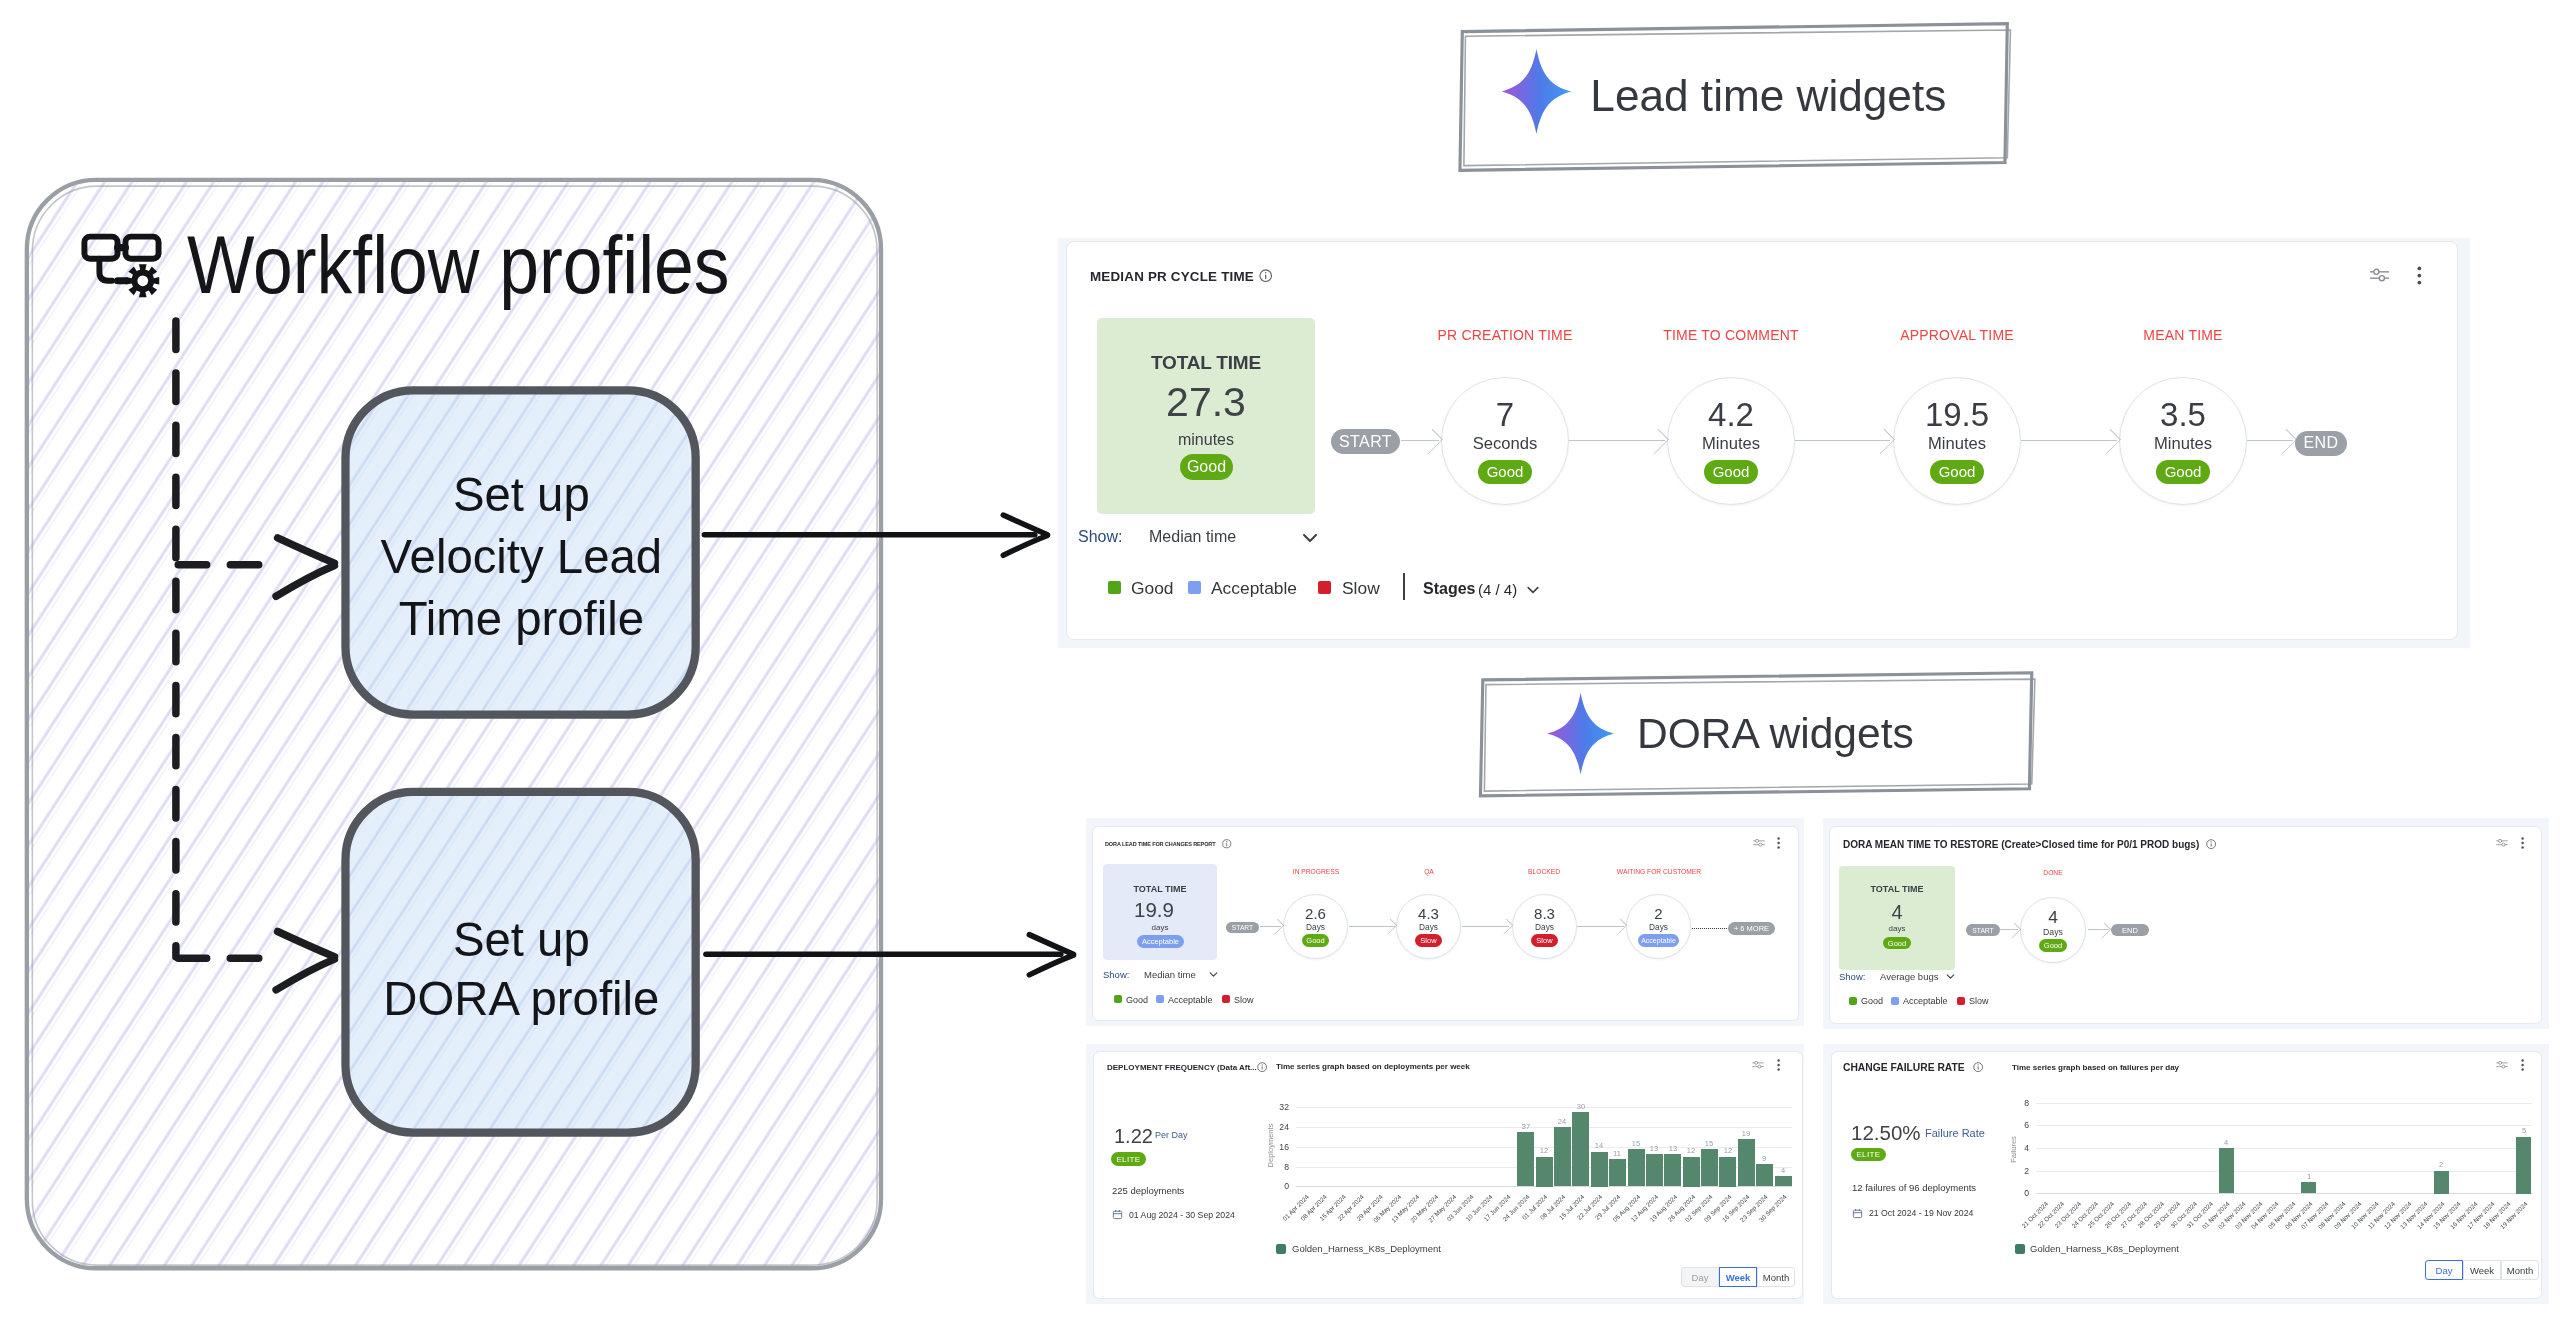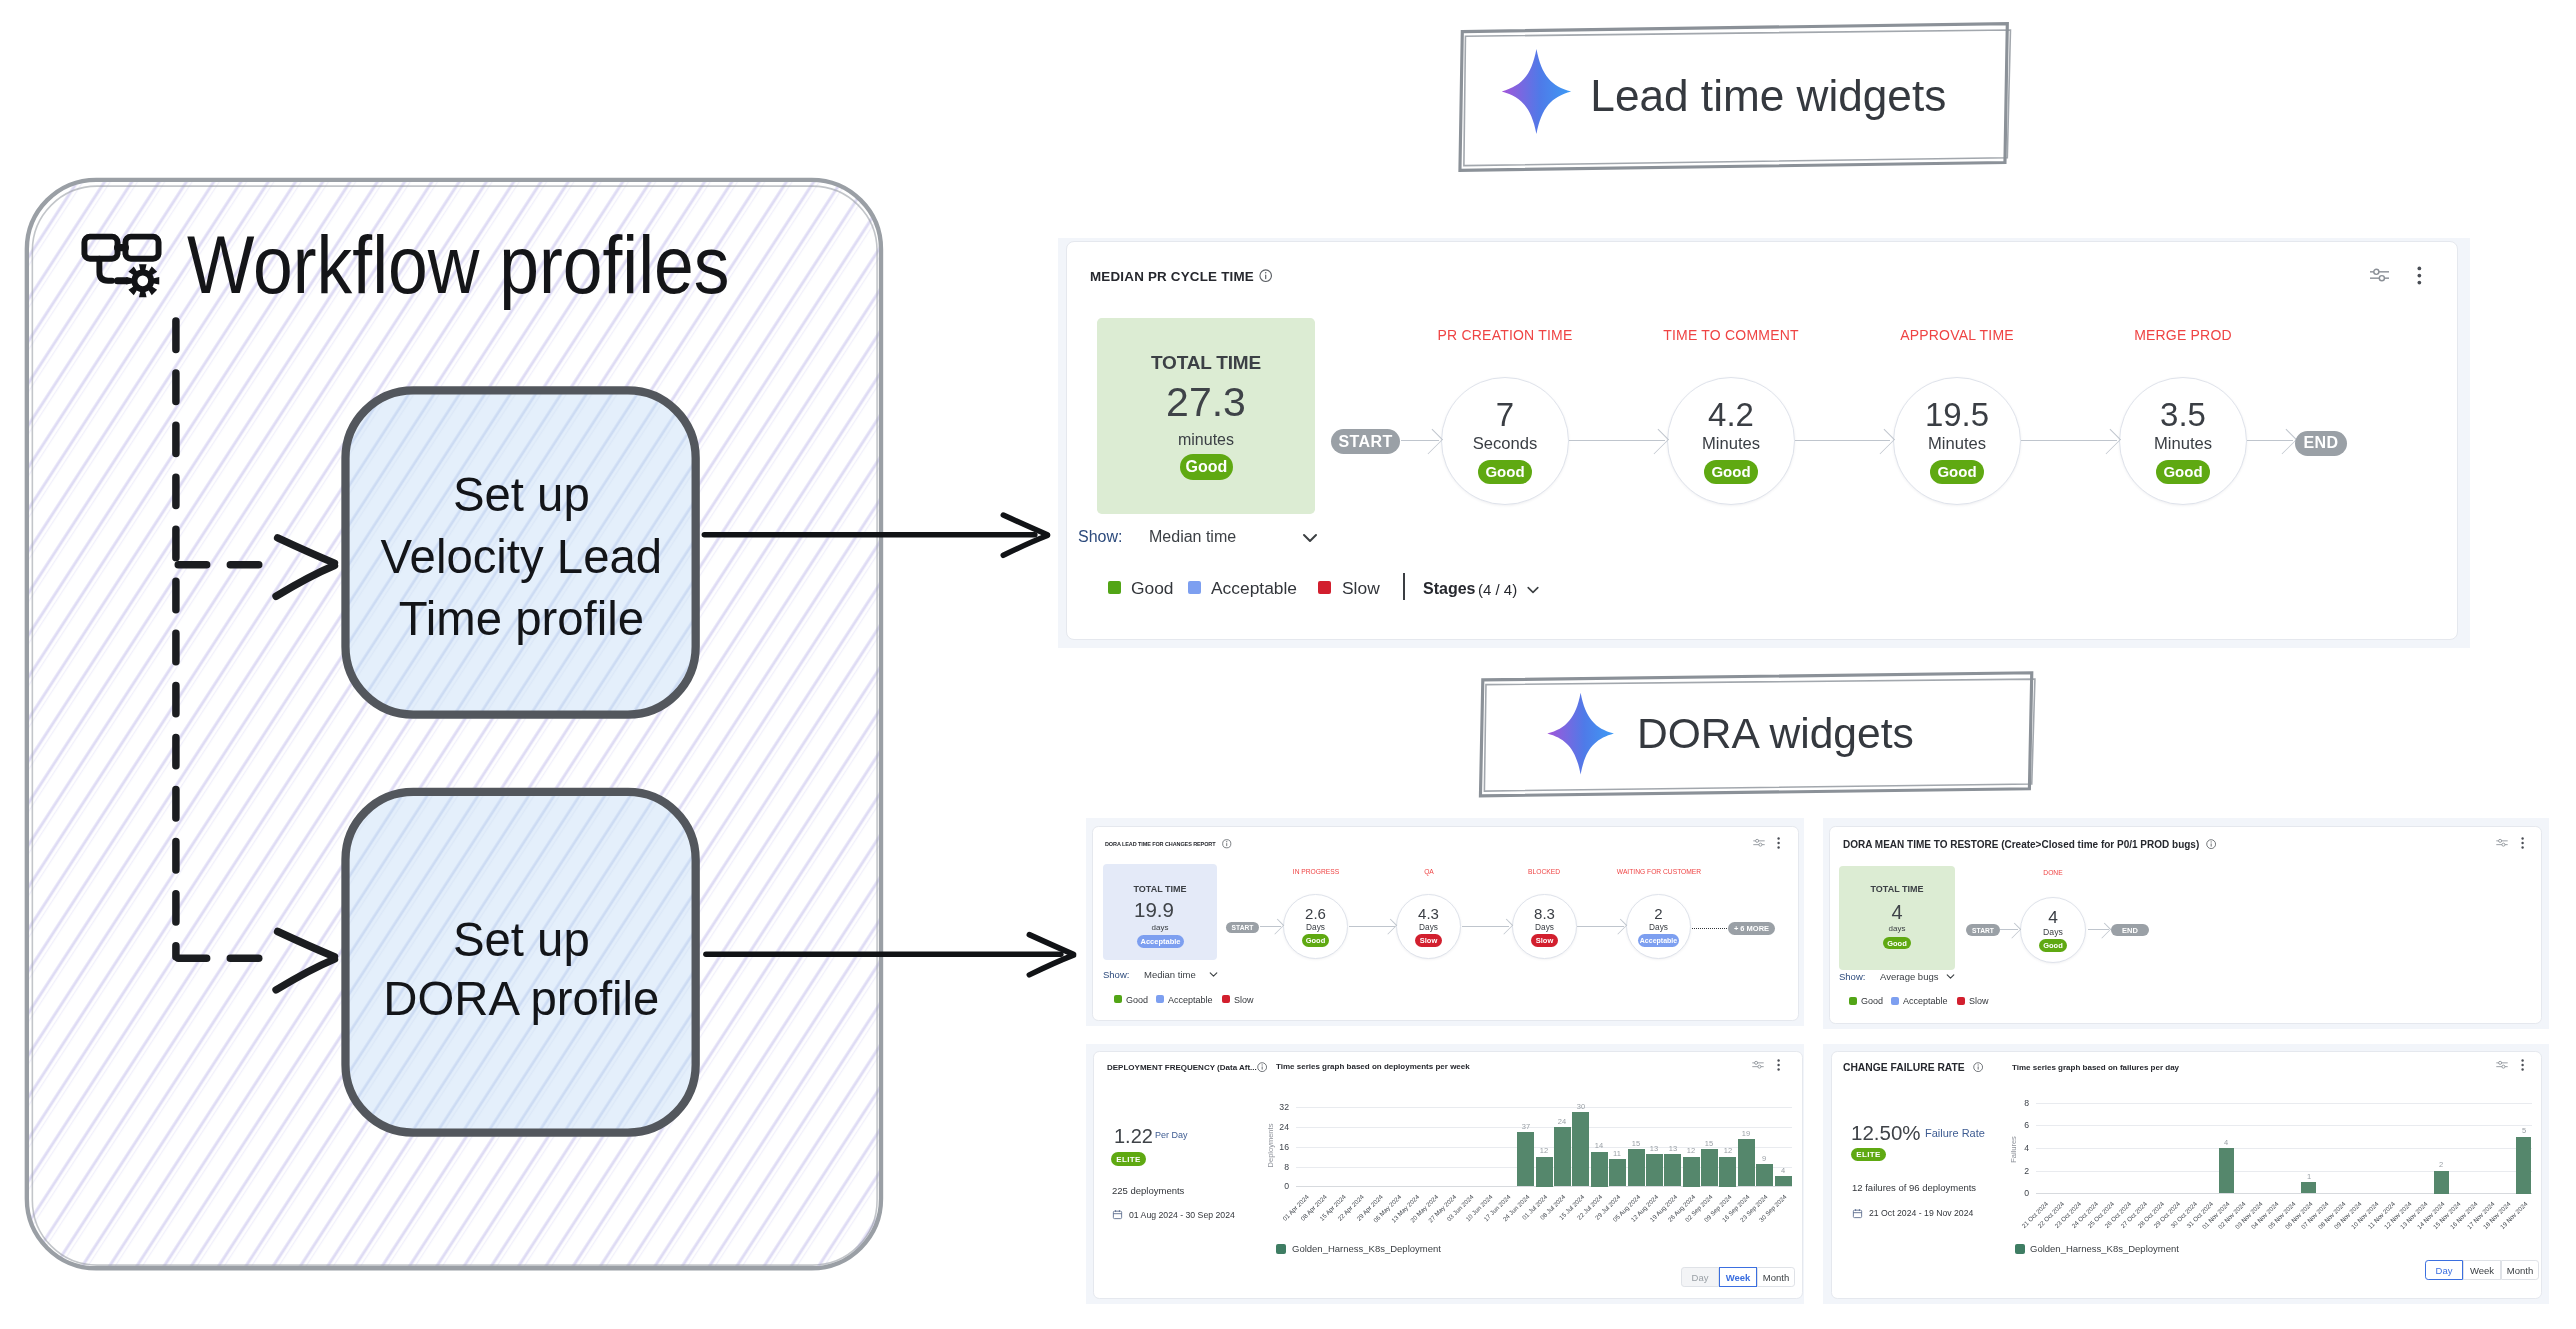--- a/index.html
+++ b/index.html
@@ -1,20 +1,20 @@
 <!DOCTYPE html>
 <html style="font-size:12.6px"><head><meta charset="utf-8"><style>
 *{box-sizing:border-box;margin:0;padding:0}
 body{background:#fff}
 #page{position:relative;width:2576px;height:1329px;background:#fff;font-family:"Liberation Sans",sans-serif;overflow:hidden}
 .abs{position:absolute}
 .shot{position:absolute;background:#f2f5fa}
 .card{position:absolute;background:#fff;border:1.2px solid #e5e8ee;border-radius:8px}
 .ttl{position:absolute;font-weight:bold;color:#26282e;white-space:nowrap}
-.pill{position:absolute;border-radius:788px;color:#fff;font-weight:bold;display:flex;align-items:center;justify-content:center;white-space:nowrap}
+.pill{position:absolute;border-radius:788px;color:#fff;font-weight:normal;display:flex;align-items:center;justify-content:center;white-space:nowrap}
 .pg{background:#5fa912}
 .pb{background:#7d9ff0}
 .pr{background:#d21f2e}
 .pgy{background:#9aa0a6}
 .circ{position:absolute;background:#fff;border:1.6px solid #dfe3eb;border-radius:50%;display:flex;flex-direction:column;align-items:center;justify-content:center;text-align:center;box-shadow:0 0.8px 2.4px rgba(60,70,90,.08)}
 .lbl{position:absolute;color:#ef4444;white-space:nowrap;text-align:center;transform:translateX(-50%)}
 .sq{display:inline-block;border-radius:2px}
 .gl{position:absolute;background:#e9ebef;height:1.2px}
 .bar{position:absolute;background:#55876c}
 .bv{position:absolute;color:#9aa0a6;transform:translateX(-50%);white-space:nowrap}
@@ -135,21 +135,21 @@
 <div class="pill pg" style="left:1180px;top:454px;width:53px;height:26px;font-size:16px;letter-spacing:0px">Good</div>
 <div class="abs" style="left:1078px;top:528px;font-size:16px;color:#2c4a7c">Show:</div>
 <div class="abs" style="left:1149px;top:528px;font-size:16px;color:#3c4045">Median time</div>
 <svg class="abs" style="left:1300px;top:528px" width="20" height="20" viewBox="0 0 20 20">
       <path d="M4 7 L10 13 L16 7" fill="none" stroke="#3c4043" stroke-width="2" stroke-linecap="round" stroke-linejoin="round"></path>
     </svg>
 <div class="pill pgy" style="left:1331px;top:429px;width:69px;height:25px;font-size:16px;letter-spacing:0.4px">START</div>
 <div class="lbl" style="left:1505px;top:327px;font-size:14px;letter-spacing:0.2px">PR CREATION TIME</div>
 <div class="lbl" style="left:1731px;top:327px;font-size:14px;letter-spacing:0.2px">TIME TO COMMENT</div>
 <div class="lbl" style="left:1957px;top:327px;font-size:14px;letter-spacing:0.2px">APPROVAL TIME</div>
-<div class="lbl" style="left:2183px;top:327px;font-size:14px;letter-spacing:0.2px">MERGE PROD</div>
+<div class="lbl" style="left:2183px;top:327px;font-size:14px;letter-spacing:0.2px">MEAN TIME</div>
 <div class="circ" style="left:1441px;top:377px;width:128px;height:128px">
       <div style="font-size:33px;color:#3a3e44;line-height:1.05">7</div>
       <div style="font-size:16.6px;color:#3a3e44;margin-top:1.6px">Seconds</div>
       <div class="pill pg" style="position:relative;width:54px;height:24px;font-size:15px;margin-top:5.5px">Good</div>
     </div>
 <div class="circ" style="left:1667px;top:377px;width:128px;height:128px">
       <div style="font-size:33px;color:#3a3e44;line-height:1.05">4.2</div>
       <div style="font-size:16.6px;color:#3a3e44;margin-top:1.6px">Minutes</div>
       <div class="pill pg" style="position:relative;width:54px;height:24px;font-size:15px;margin-top:5.5px">Good</div>
     </div>

